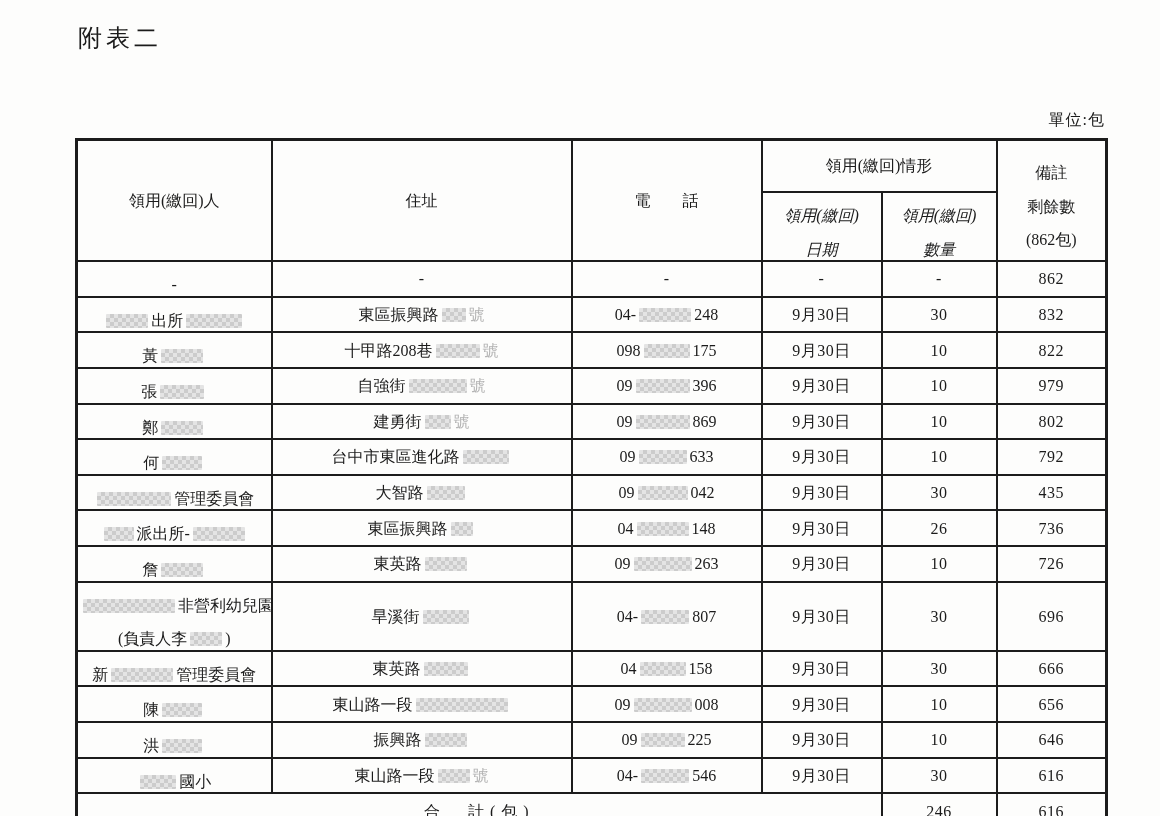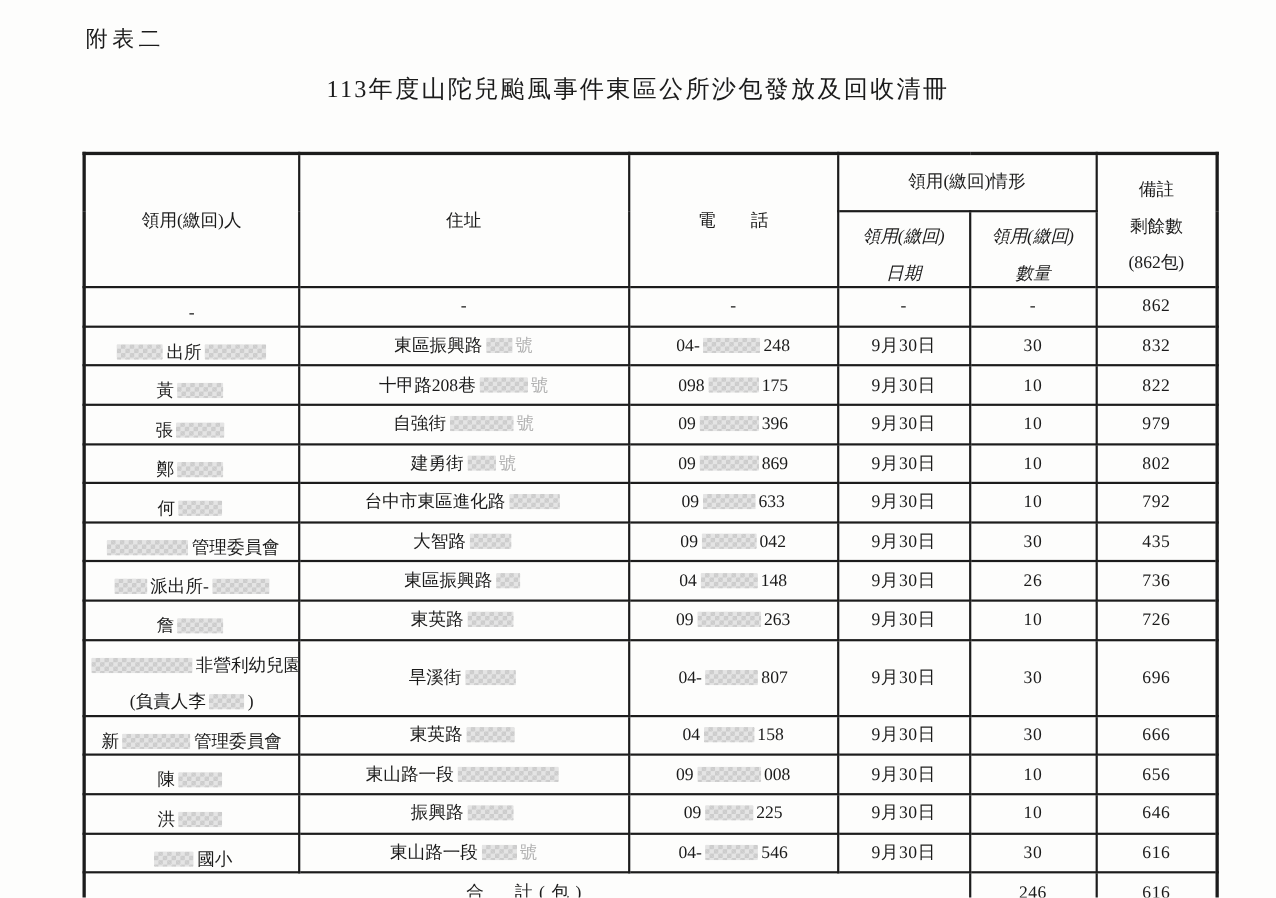--- a/index.html
+++ b/index.html
@@ -5,21 +5,21 @@
   html,body{margin:0;padding:0;}
   body{
     width:1160px;height:816px;overflow:hidden;
     background:#fdfdfc;color:#1b1b1b;
     font-family:"Liberation Serif","DejaVu Serif",serif;
     position:relative;
   }
   .page{position:absolute;inset:0;}
   .corner-label{
     position:absolute;left:78px;top:22px;
-    font-size:20px;letter-spacing:4px;
+    font-size:24px;letter-spacing:4px;
   }
   .doc-title{
     position:absolute;left:0;top:66px;width:1160px;
     text-align:center;font-size:22px;letter-spacing:2px;font-weight:400;
   }
   .unit-note{
     position:absolute;left:0;top:110px;width:1105px;
     text-align:right;font-size:16px;letter-spacing:1px;
   }
   table.sheet{
@@ -53,21 +53,21 @@
   }
   .faint{color:#b3b3b3;}
   .total-label{letter-spacing:6px;font-size:17px;}
 </style>
 </head>
 <body>
 
 <div class="page">
 
   <div class="corner-label">附表二</div>
-  <div class="doc-title">113年度山陀兒颱風事件東區公所沙包發放及回收清冊</div>
+  <div class="unit-note">單位:包</div>
 
   <table class="sheet">
     <colgroup>
       <col style="width:195px">
         <col style="width:300px">
         <col style="width:190px">
       <col style="width:120px">
         <col style="width:115px">
         <col style="width:110px">
     </colgroup>

